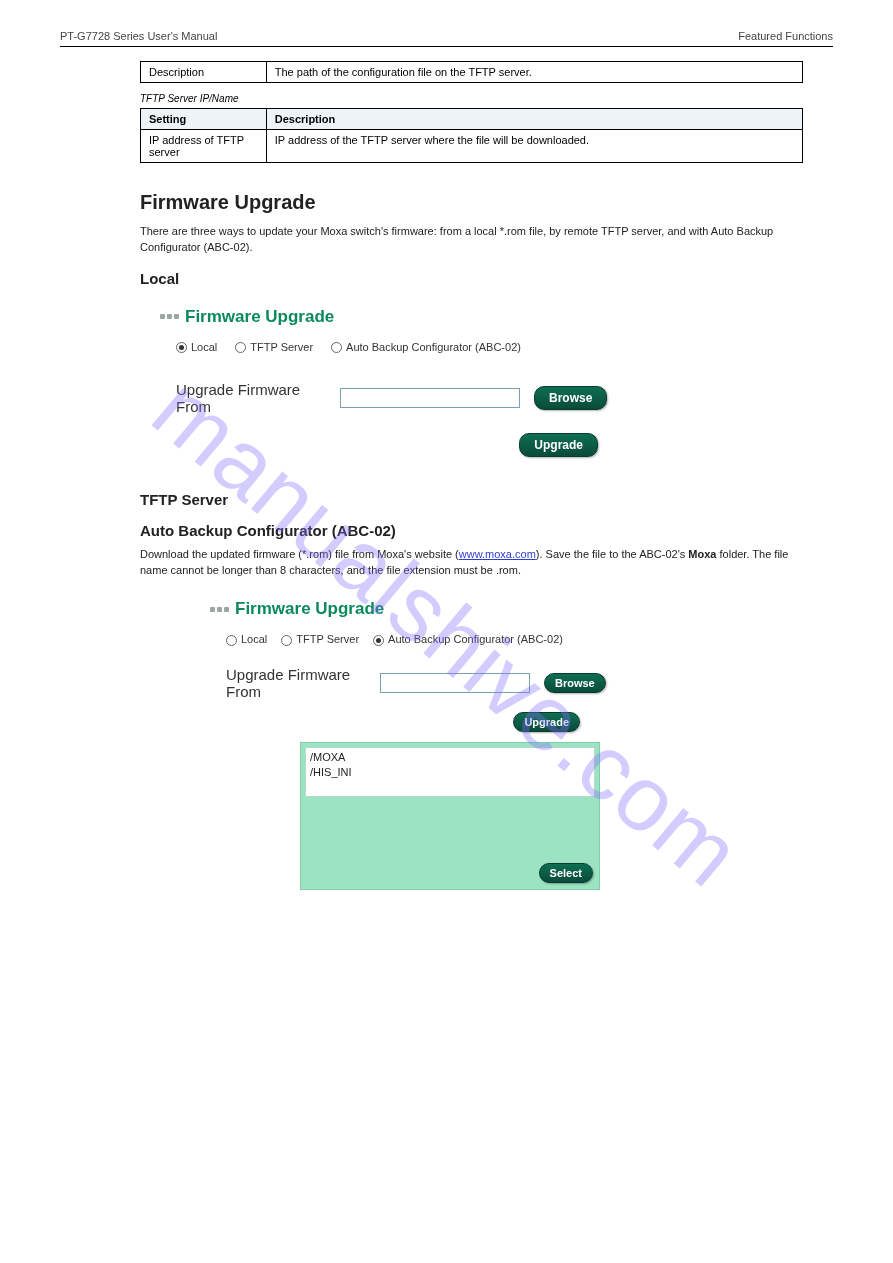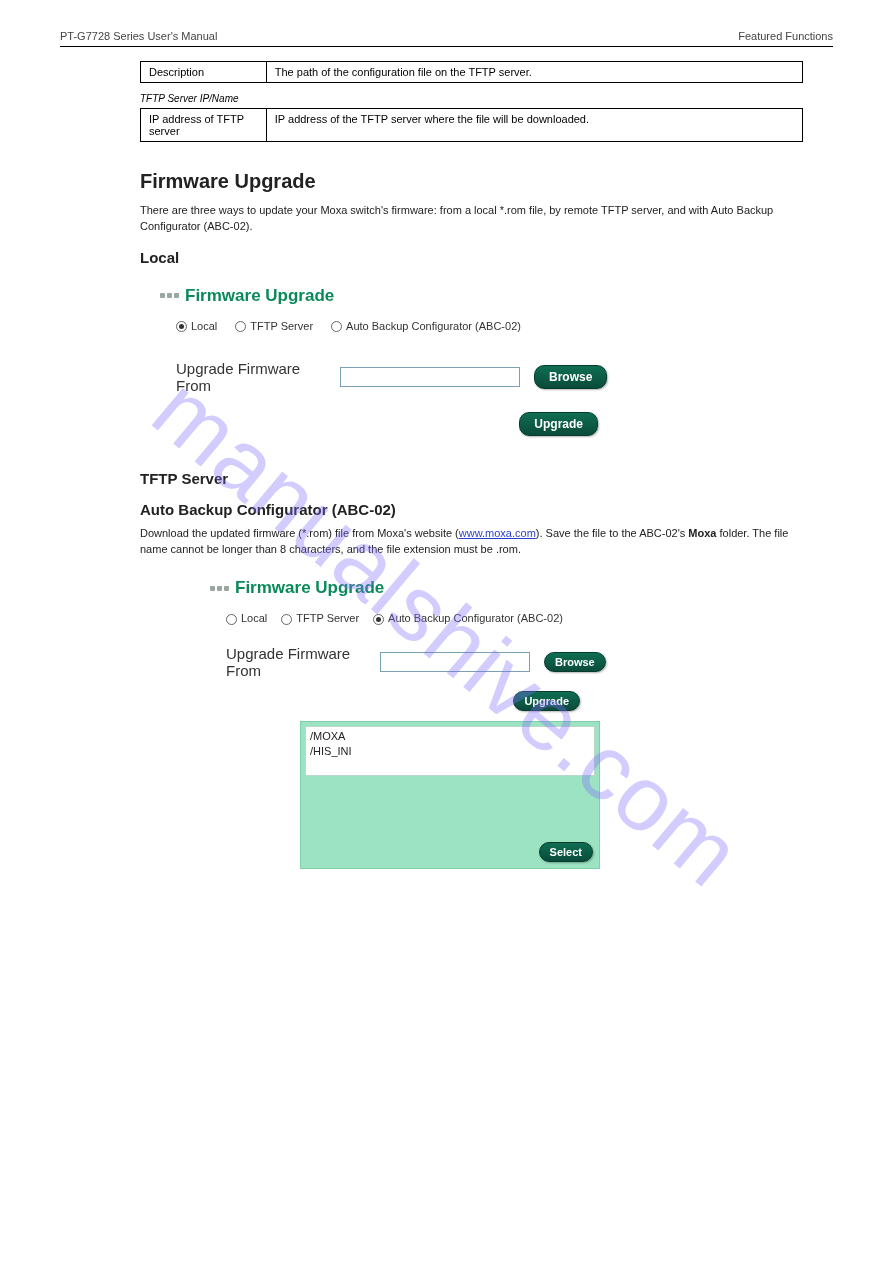--- a/index.html
+++ b/index.html
@@ -187,20 +187,24 @@
         <td class="col1">Description</td>
         <td>The path of the configuration file on the TFTP server.</td>
       </tr>
     </tbody>
       </table>
 
     <div class="italic-small">TFTP Server IP/Name</div>
 
     <table class="info">
       <tbody>
+          <tr>
+        <th class="col1">Setting</th>
+        <th>Description</th>
+      </tr>
       <tr>
         <td class="col1">IP address of TFTP server</td>
         <td>IP address of the TFTP server where the file will be downloaded.</td>
       </tr>
     </tbody>
       </table>
 
     <h2 class="sec">Firmware Upgrade</h2>
     <div class="body-text">There are three ways to update your Moxa switch's firmware: from a local *.rom file, by remote TFTP server, and with Auto Backup Configurator (ABC-02).</div>
 

